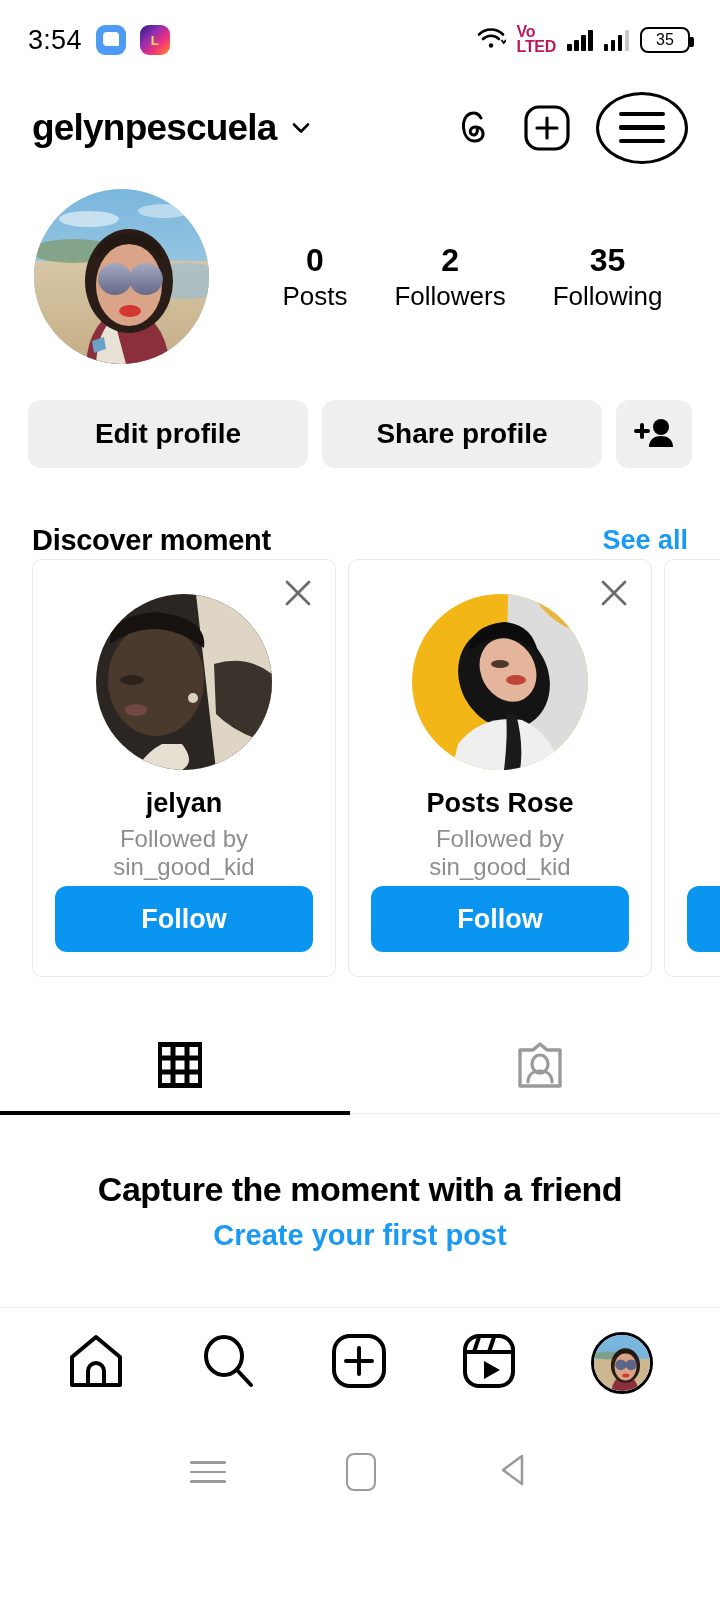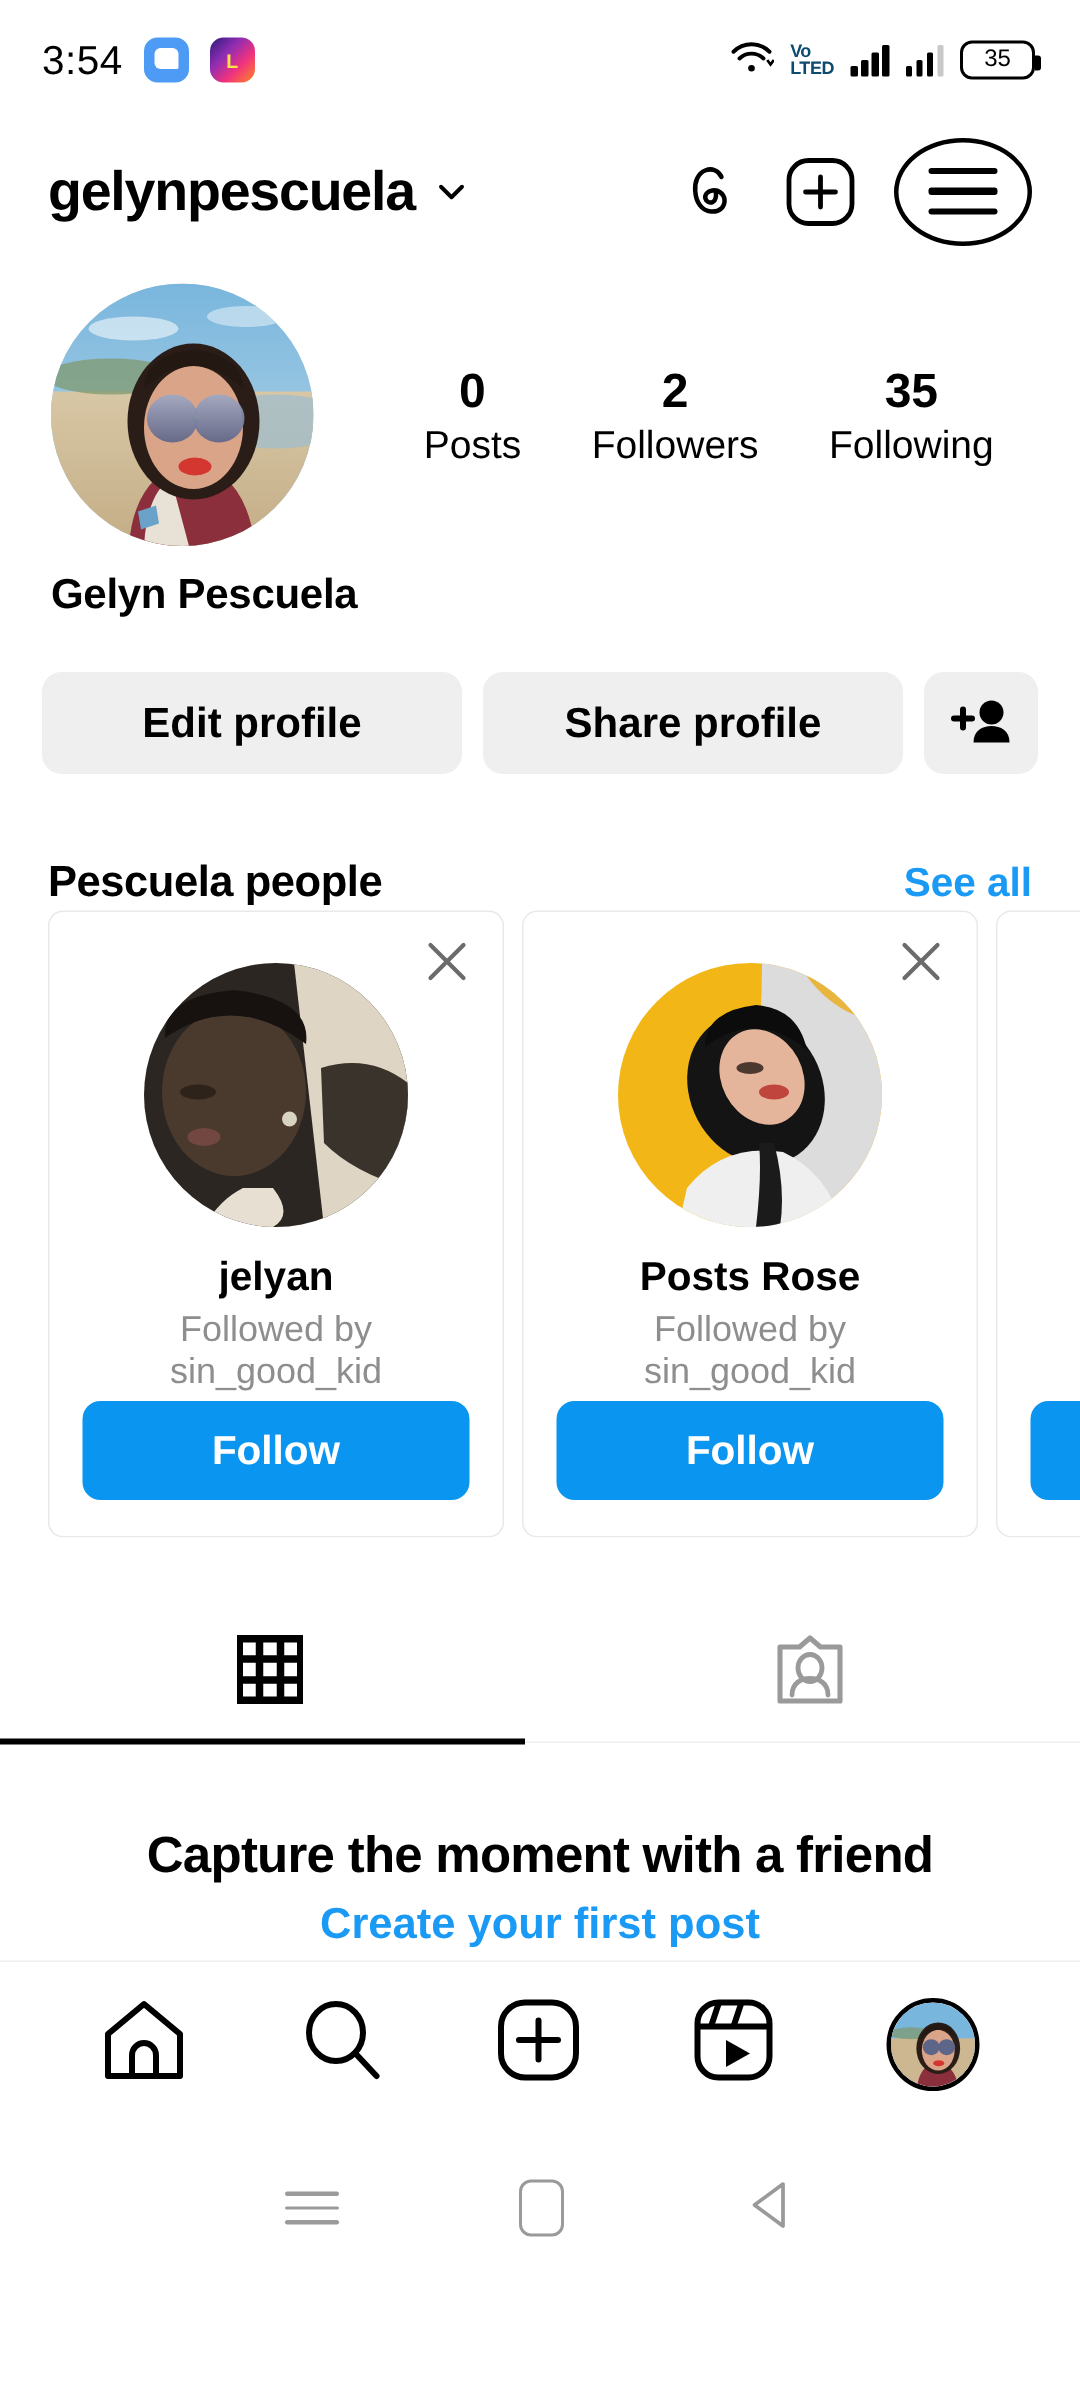--- a/index.html
+++ b/index.html
@@ -29,21 +29,21 @@
   .ic-lazada {
     background:linear-gradient(135deg,#2b1b7a 0%,#8f2db3 35%,#f0327e 65%,#ff8a1f 100%);
     position:relative; overflow:hidden;
   }
   .ic-lazada::after{
     content:"L"; position:absolute; inset:0; display:flex; align-items:center;
     justify-content:center; color:#ffe14d; font-size:13px; font-weight:bold;
   }
   .sb-right { display:flex; align-items:center; gap:11px; }
   .volte { display:flex; flex-direction:column; line-height:0.92;
-           font-size:12px; font-weight:bold; color:#0c4a6e; letter-spacing:-0.3px; }
+           font-size:16px; font-weight:bold; color:#be185d; letter-spacing:-0.3px; }
   .bars { display:flex; align-items:flex-end; gap:2.5px; height:22px; }
   .bars i { display:block; width:4.5px; background:#000; border-radius:1px; }
   .bars i.b1{height:7px;} .bars i.b2{height:11px;}
   .bars i.b3{height:16px;} .bars i.b4{height:21px;}
   .bars i.dim{ background:#c8c8c8; }
   .battery {
     width:50px; height:26px; border:2.5px solid #000; border-radius:8px;
     display:flex; align-items:center; justify-content:center; position:relative;
   }
   .battery::after{
@@ -285,38 +285,37 @@
         <div class="stat-num">2</div>
         <div class="stat-label">Followers</div>
       </div>
       <div class="stat">
         <div class="stat-num">35</div>
         <div class="stat-label">Following</div>
       </div>
     </div>
   </div>
 
-  <div class="realname">Gelyn Pescuela</div>
 
   <div class="actions">
     <button class="act-btn">Edit profile</button>
     <button class="act-btn">Share profile</button>
     <button class="act-icon-btn">
       <span>
         <svg width="42" height="34" viewBox="0 0 42 34">
           <path d="M3 15 L15 15 M9 9 L9 21" stroke="#000" stroke-width="4" stroke-linecap="round"></path>
           <circle cx="28" cy="11" r="8" fill="#000"></circle>
           <path d="M16 31 C16 23 22 20 28 20 C34 20 40 23 40 31 Z" fill="#000"></path>
         </svg>
       </span>
     </button>
   </div>
 
   <div class="discover-head">
-    <span class="discover-title">Pescuela people</span>
+    <span class="discover-title">Discover moment</span>
     <span class="see-all">See all</span>
   </div>
 
   <div class="cards-scroll">
 
     <div class="pcard">
       <span class="card-close">
         <svg width="34" height="34" viewBox="0 0 34 34">
           <path d="M6 6 L28 28 M28 6 L6 28" stroke="#6b6b6b" stroke-width="2.8" stroke-linecap="round"></path>
         </svg>

